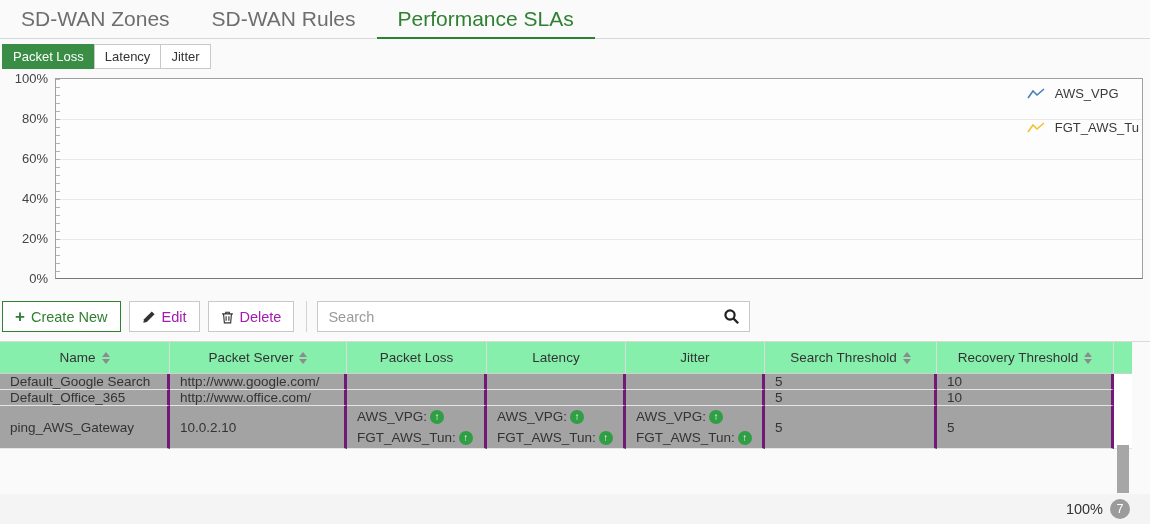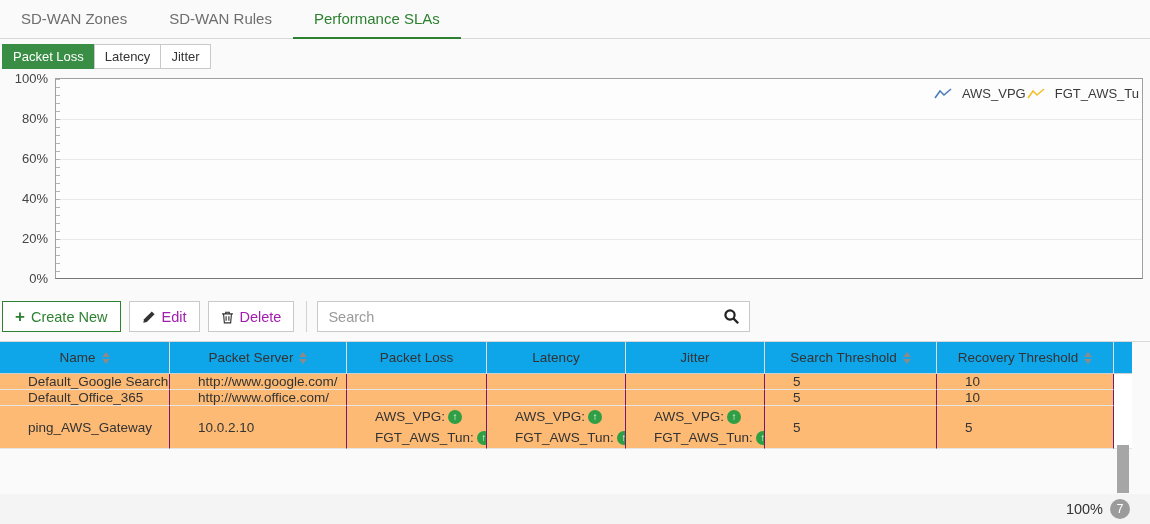--- a/index.html
+++ b/index.html
@@ -6,54 +6,54 @@
   html,body { width:1150px; height:524px; }
   body {
     font-family: "Liberation Sans", sans-serif;
     background: #fafafa;
     color: #333;
     overflow: hidden;
     position: relative;
   }
   
   .tabbar { height:39px; border-bottom:1px solid #d9d9d9; display:flex; align-items:stretch; background:#fafafa; }
-  .tab { display:flex; align-items:center; padding:0 21px; font-size:15px; color:#6e6e6e; cursor:pointer; border-bottom:2px solid transparent; margin-bottom:-1px; }
+  .tab { display:flex; align-items:center; padding:0 21px; font-size:21px; color:#6e6e6e; cursor:pointer; border-bottom:2px solid transparent; margin-bottom:-1px; }
   .tab.active { color:#2f8132; border-bottom-color:#2f8132; }
   
   .subtabs { display:inline-flex; margin:5px 0 0 2px; }
   .subtab { font-size:13px; padding:4px 10px; background:#fff; border:1px solid #c9c9c9; color:#333; cursor:pointer; margin-left:-1px; }
   .subtab:first-child { margin-left:0; }
   .subtab.active { background:#3a8d44; border-color:#3a8d44; color:#fff; }
   
   .chart-row { position:relative; margin-top:9px; height:202px; }
   .plot { position:absolute; left:55px; right:7px; top:0; height:201px; background:#fdfdfd; border:1px solid #a0a0a0; border-bottom-color:#777; }
   .gridline { position:absolute; left:0; right:0; height:1px; background:#e9e9e9; }
   .minorticks { position:absolute; left:0; top:0; bottom:0; width:4px;
     background:repeating-linear-gradient(to bottom, #b3b3b3 0 1px, transparent 1px 8px); }
   .ylabel { position:absolute; left:0; width:48px; text-align:right; font-size:13px; color:#444; }
-  .legend { position:absolute; top:7px; right:3px; display:flex; gap:1px; }
+  .legend { position:absolute; top:7px; right:3px; display:flex; flex-direction:column; gap:19px; }
   .legend-item { display:flex; align-items:center; gap:9px; font-size:13px; color:#3a3a3a; white-space:nowrap; }
   
   .toolbar { display:flex; align-items:center; margin:21px 0 0 2px; height:31px; }
   .btn { display:inline-flex; align-items:center; gap:6px; height:31px; padding:0 12px; background:#fff; border:1px solid #c9c9c9; font-size:14.5px; color:#a21caf; cursor:pointer; margin-right:8px; }
   .btn.create { border-color:#2f8132; color:#2f8132; }
   .plus { font-size:17px; font-weight:bold; line-height:1; color:#2f8132; }
   .vsep { width:1px; height:31px; background:#d2d2d2; margin:0 10px 0 4px; }
   .searchbox { display:flex; align-items:center; height:31px; width:433px; background:#fff; border:1px solid #c9c9c9; }
   .searchbox input { flex:1; border:none; outline:none; font-size:14.5px; font-family:"Liberation Sans",sans-serif; color:#737373; padding:0 10px; height:100%; background:transparent; }
   .searchbox input::placeholder { color:#9a9a9a; }
   .search-btn { width:36px; height:100%; display:flex; align-items:center; justify-content:center; cursor:pointer; background:#fff; border:none; }
   
   .tablewrap { margin-top:9px; border-top:1px solid #d9d9d9; position:relative; }
   .grid { display:grid; grid-template-columns:170px 177px 140px 139px 139px 172px 177px 18px; }
-  .th { height:32px; background:#0ea5e9; border-bottom:1px solid #cfcfcf; border-right:1px solid #dcdcdc; display:flex; align-items:center; justify-content:center; gap:6px; font-size:13.5px; color:#333; cursor:pointer; }
+  .th { height:32px; background:#86efac; border-bottom:1px solid #cfcfcf; border-right:1px solid #dcdcdc; display:flex; align-items:center; justify-content:center; gap:6px; font-size:13.5px; color:#333; cursor:pointer; }
   .sort { display:flex; flex-direction:column; gap:2px; }
   .tri-up { width:0; height:0; border-left:4px solid transparent; border-right:4px solid transparent; border-bottom:5px solid #8b8b8b; }
   .tri-down { width:0; height:0; border-left:4px solid transparent; border-right:4px solid transparent; border-top:5px solid #8b8b8b; }
-  .td { border-bottom:1px solid #e5e5e5; border-right:1px solid #701a75; background:#fdba74; padding:0 6px 0 28px; display:flex; align-items:center; font-size:13.5px; color:#333; overflow:hidden; white-space:nowrap; }
+  .td { border-bottom:1px solid #e5e5e5; border-right:3px solid #701a75; background:#a3a3a3; padding:0 6px 0 10px; display:flex; align-items:center; font-size:13.5px; color:#333; overflow:hidden; white-space:nowrap; }
   .metric { flex-direction:column; align-items:flex-start; justify-content:flex-start; gap:0; }
   .mline { display:flex; align-items:center; gap:3px; line-height:21px; }
   .upicon { width:14px; height:14px; border-radius:50%; background:#2f9e44; color:#fff; font-size:10px; font-weight:bold; display:inline-flex; align-items:center; justify-content:center; line-height:1; }
   .vscroll { grid-row:2 / span 3; background:#fff; border-bottom:1px solid #e5e5e5; position:relative; }
   .vthumb { position:absolute; left:3px; width:12px; top:71px; height:48px; background:#a6a6a6; cursor:pointer; }
   .th-scroll { border-right:none; }
   
   .footer { position:absolute; left:0; right:0; bottom:0; height:30px; background:#f4f4f4; display:flex; align-items:center; justify-content:flex-end; gap:7px; padding-right:20px; }
   .zoom-level { font-size:14.5px; color:#333; }
   .count-badge { width:20px; height:20px; border-radius:50%; background:#9b9b9b; color:#fff; font-size:12.5px; display:flex; align-items:center; justify-content:center; }

